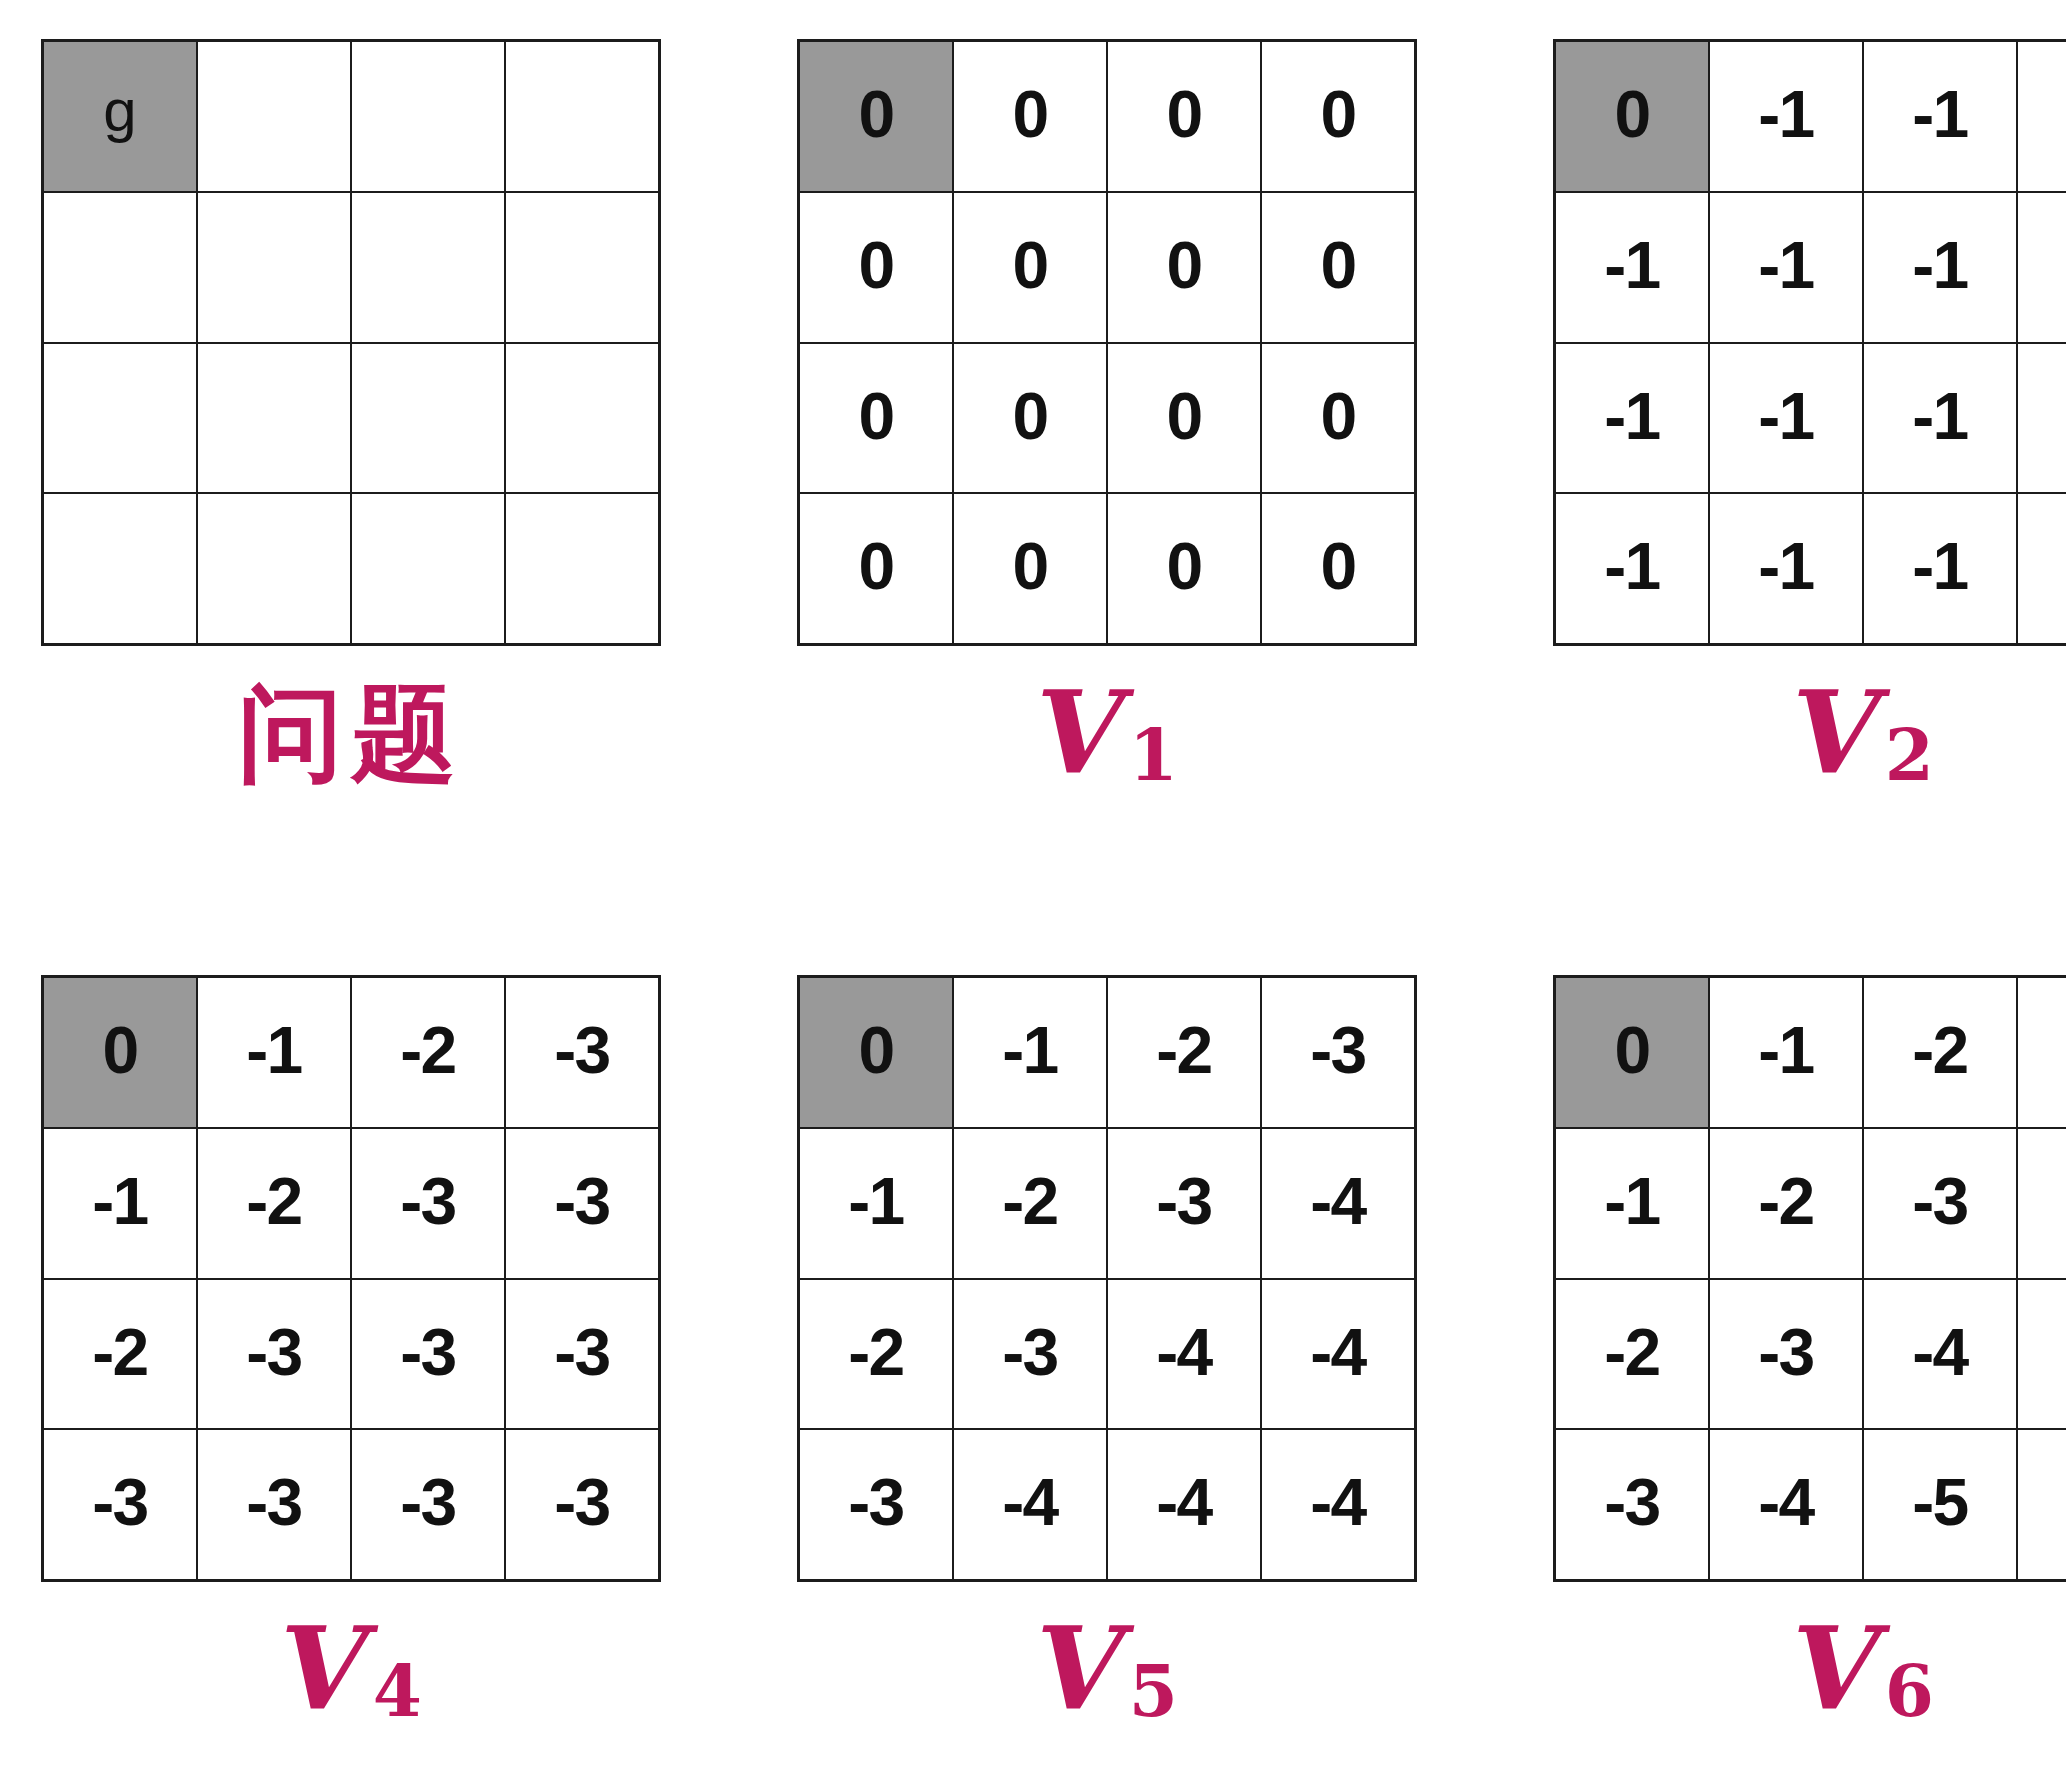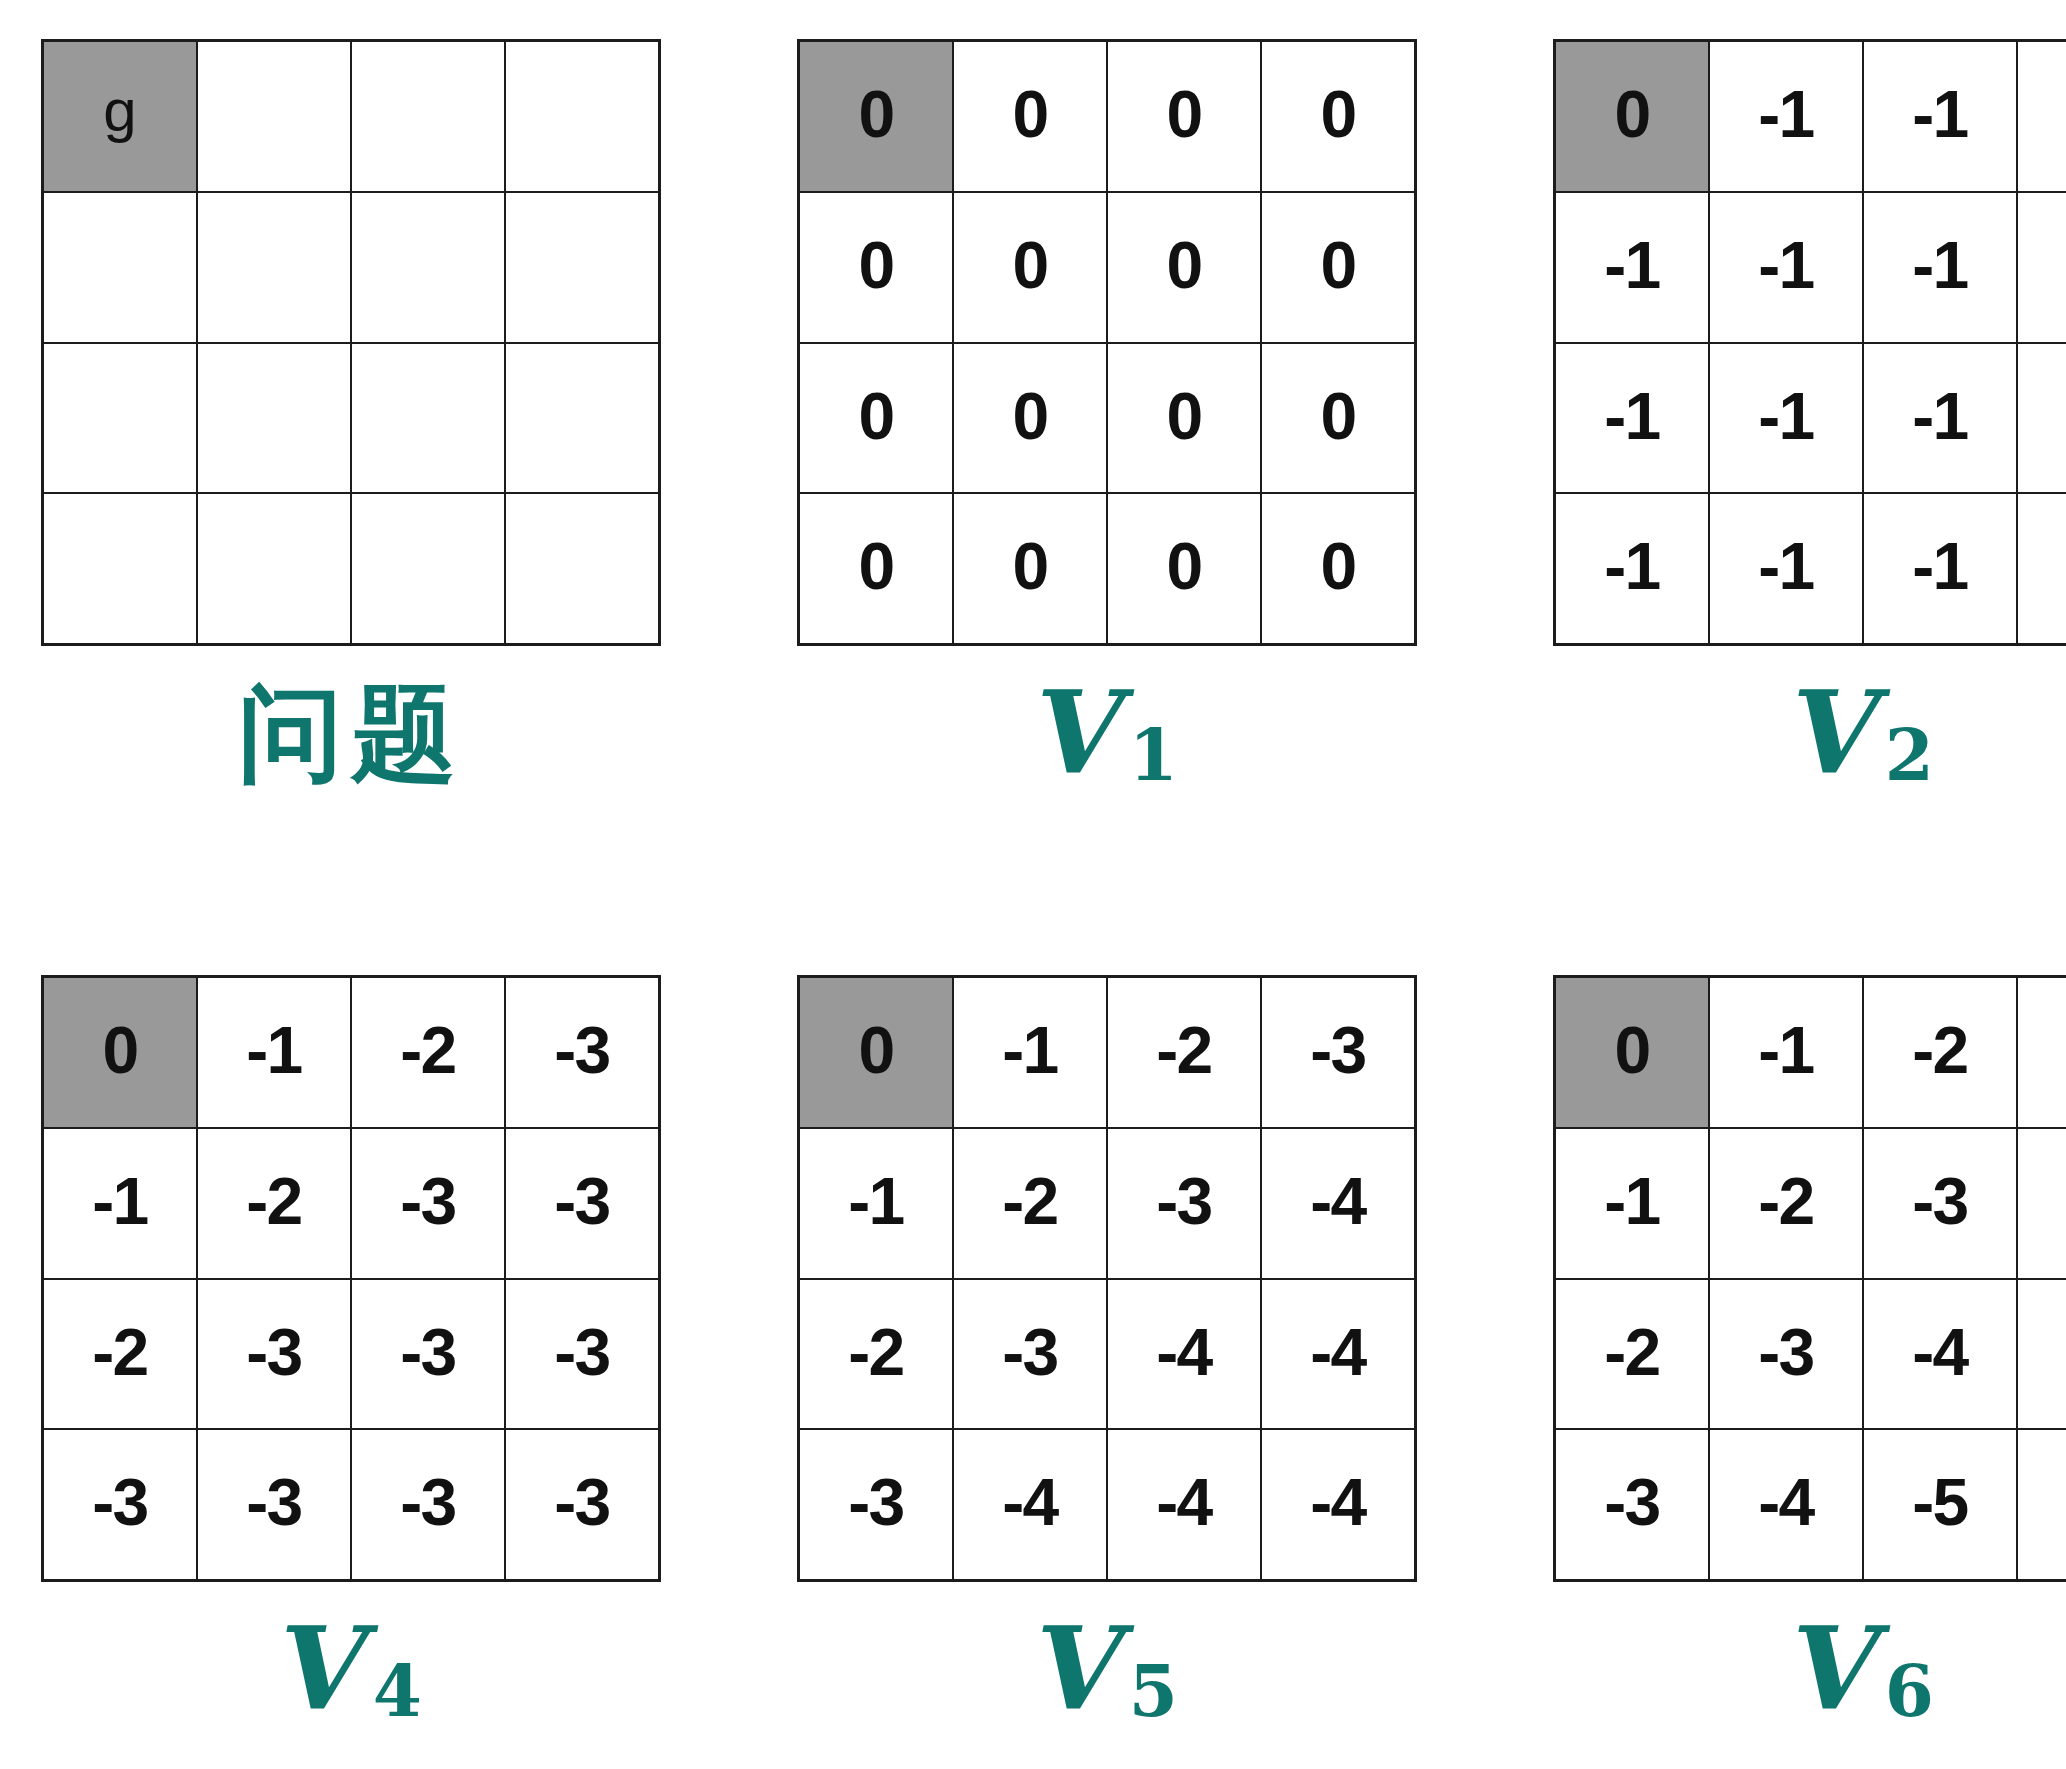--- a/index.html
+++ b/index.html
@@ -31,21 +31,21 @@
     display:flex;justify-content:center;align-items:flex-start;
     padding-top:34px;
     font-size:66px;font-weight:bold;letter-spacing:-1.7px;
     background:#ffffff;color:var(--txt);
   }
   .cell.highlight{background:var(--hl);}
   .panel.problem .cell{font-weight:normal;font-size:60px;letter-spacing:0;}
   .label{
     margin-top:23px;height:128px;
     display:flex;align-items:center;justify-content:flex-start;
-    color:#0f766e;
+    color:#be185d;
   }
   .label.math{
     font-family:"DejaVu Serif","Liberation Serif",serif;
     font-style:italic;font-weight:bold;font-size:114px;line-height:1;
   }
   .label.math .sub{
     font-style:normal;font-weight:bold;font-size:0.62em;
     transform:translateY(0.32em);margin-left:4.1px;
   }
   .label.cjk{

